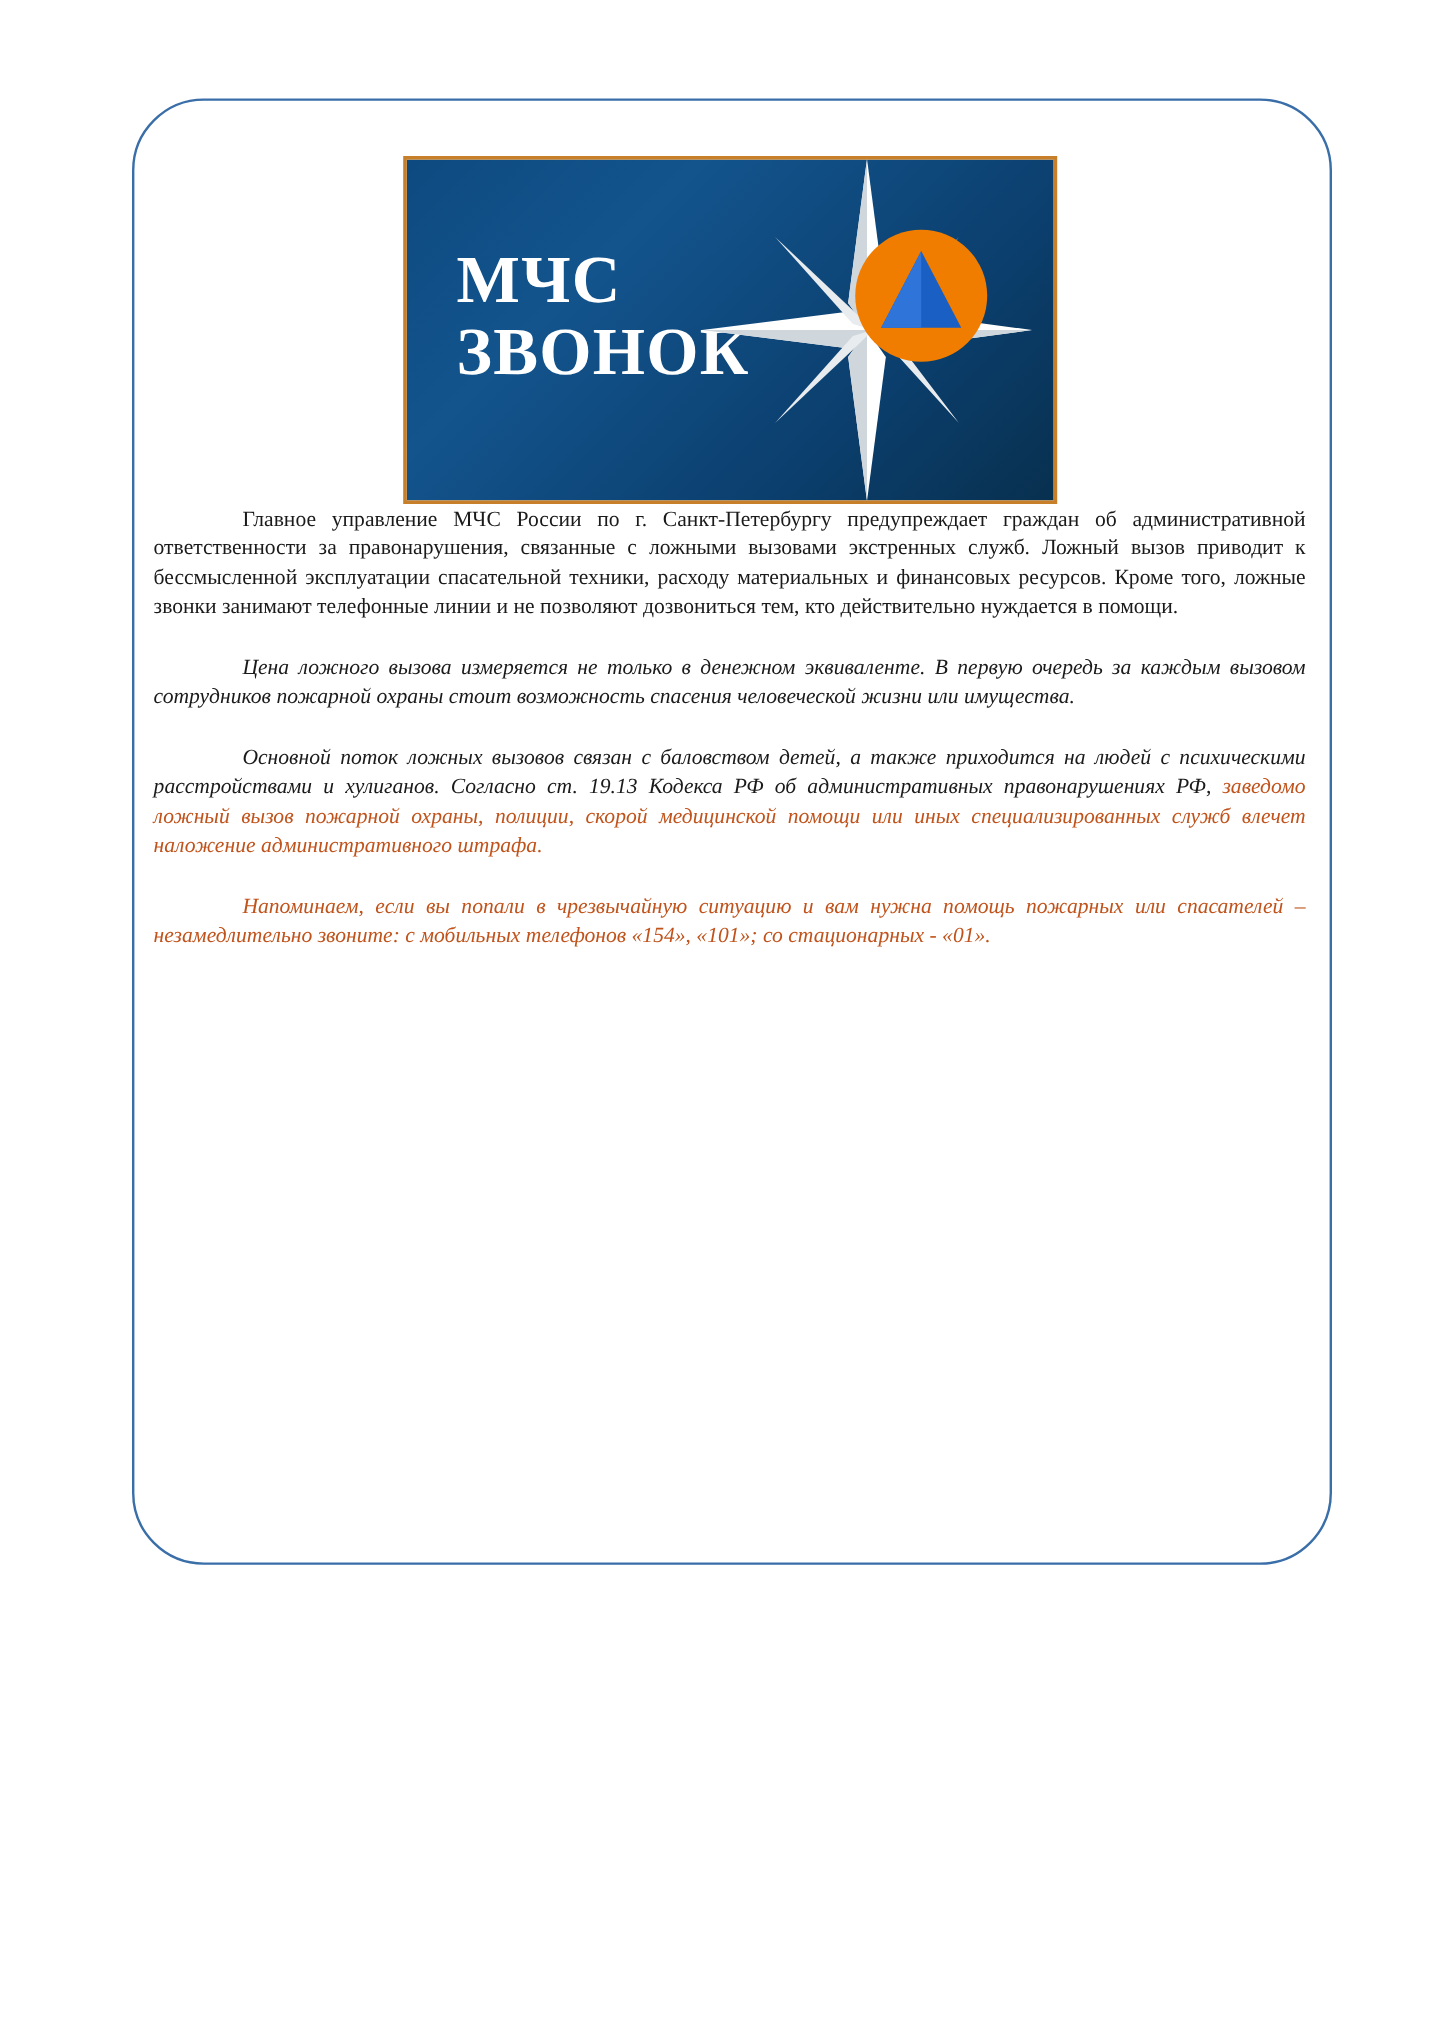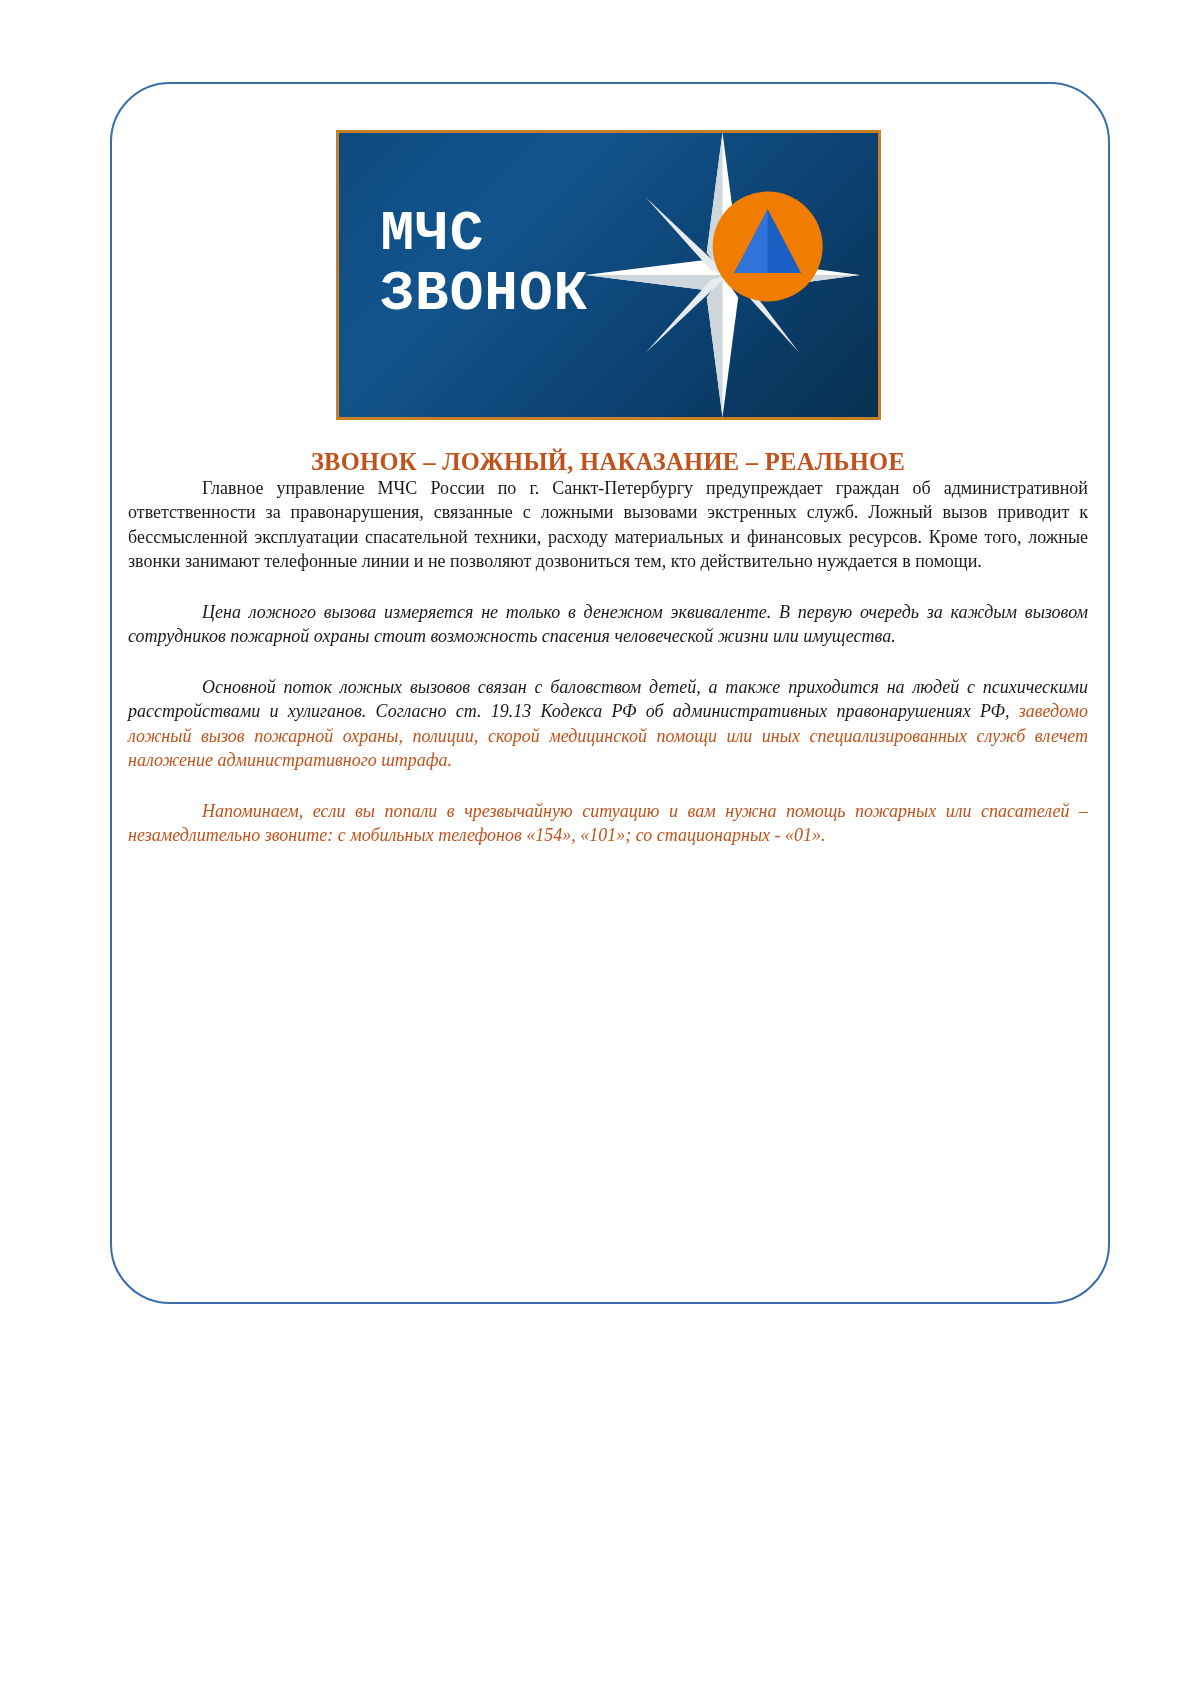--- a/index.html
+++ b/index.html
@@ -48,21 +48,21 @@
     border: 3px solid #c77f2a;
     box-sizing: border-box;
     background: linear-gradient(135deg, #0d4a80 0%, #13548d 30%, #0b3f6e 70%, #08304f 100%);
     overflow: hidden;
   }
   .logo-text {
     position: absolute;
     left: 42px;
     top: 72px;
     color: #ffffff;
-    font-family: Liberation Mono, monospace;
+    font-family: Liberation Serif, serif;
     font-weight: bold;
     font-size: 56px;
     line-height: 1.07;
     letter-spacing: 1px;
   }
   .logo-text .l2 { display: block; }
   .star-wrap {
     position: absolute;
     right: 18px;
     top: 50%;
@@ -135,21 +135,20 @@
             <polygon points="218,224 158,158 145,145 162,150" fill="#e8ecef"></polygon>
 
             <circle cx="186" cy="116" r="56" fill="#f07d00"></circle>
             <polygon points="186,78 220,143 152,143" fill="#1a5fc4"></polygon>
             <polygon points="186,78 186,143 152,143" fill="#2f74d8"></polygon>
           </svg>
         </div>
       </div>
     </div>
 
-    <div class="doc-title">ЗВОНОК – ЛОЖНЫЙ, НАКАЗАНИЕ – РЕАЛЬНОЕ</div>
 
     <p class="para first-para">Главное управление МЧС России по г. Санкт-Петербургу предупреждает граждан об административной ответственности за правонарушения, связанные с ложными вызовами экстренных служб. Ложный вызов приводит к бессмысленной эксплуатации спасательной техники, расходу материальных и финансовых ресурсов. Кроме того, ложные звонки занимают телефонные линии и не позволяют дозвониться тем, кто действительно нуждается в помощи.</p>
 
     <p class="para">Цена ложного вызова измеряется не только в денежном эквиваленте. В первую очередь за каждым вызовом сотрудников пожарной охраны стоит возможность спасения человеческой жизни или имущества.</p>
 
     <p class="para"><span>Основной поток ложных вызовов связан с баловством детей, а также приходится на людей с психическими расстройствами и хулиганов. Согласно ст. 19.13 Кодекса РФ об административных правонарушениях РФ, </span><span class="accent">заведомо ложный вызов пожарной охраны, полиции, скорой медицинской помощи или иных специализированных служб влечет наложение административного штрафа.</span></p>
 
     <p class="para accent-all">Напоминаем, если вы попали в чрезвычайную ситуацию и вам нужна помощь пожарных или спасателей – незамедлительно звоните: с мобильных телефонов «154», «101»; со стационарных - «01».</p>
 
   </div>

